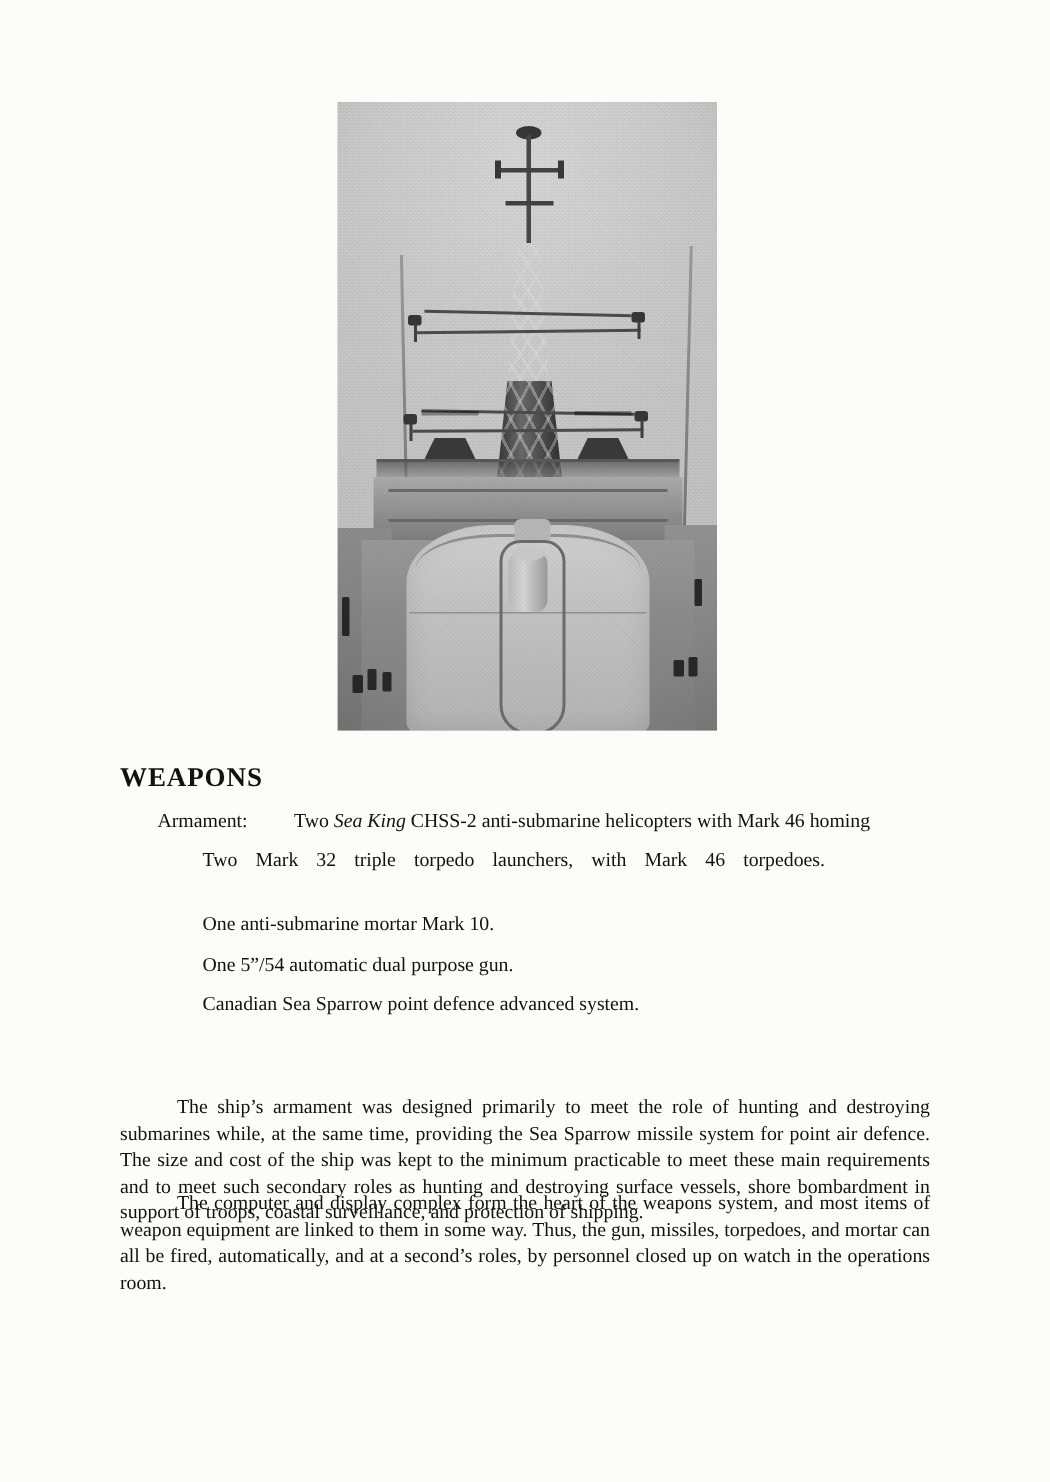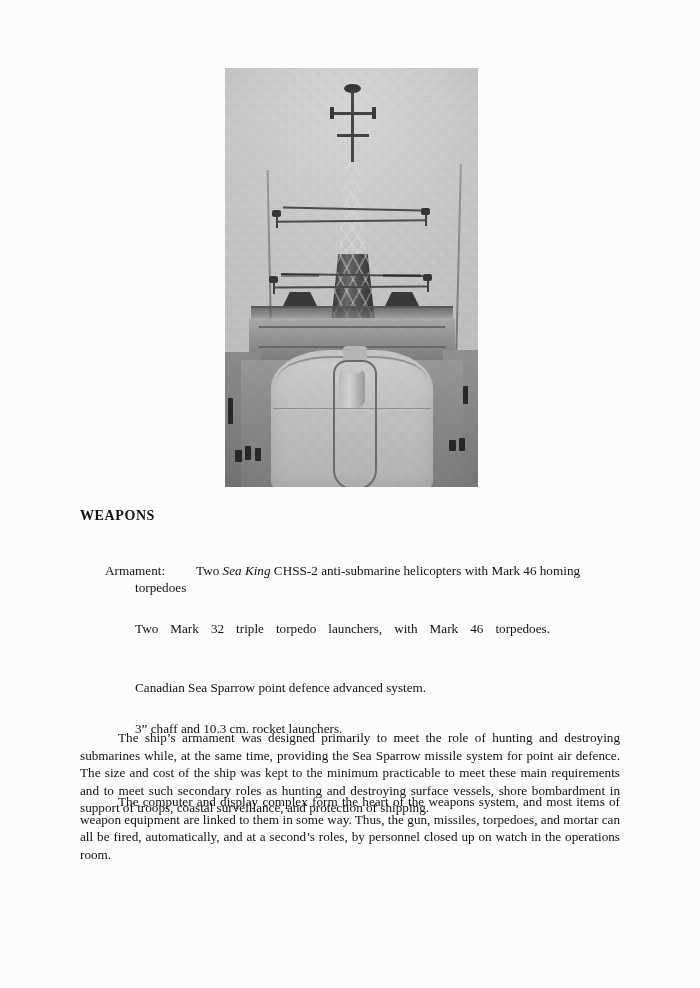--- a/index.html
+++ b/index.html
@@ -301,37 +301,36 @@
     inset: 0;
     background: radial-gradient(110% 100% at 50% 45%, rgba(0,0,0,0) 55%, rgba(0,0,0,.10) 100%);
     pointer-events: none;
   }
 
   
   .heading {
     position: absolute;
     left: 80px;
     top: 508px;
-    font-size: 14px;
+    font-size: 18px;
     font-weight: bold;
     letter-spacing: .6px;
     font-family: "Liberation Serif", "DejaVu Serif", serif;
   }
 
   .spec-block {
     position: absolute;
     left: 120px;
     top: 538px;
     width: 535px;
     font-size: 13.2px;
     line-height: 1.30;
   }
   .spec-row {
     margin-bottom: 9px;
-    margin-top: 24px;
   }
   .spec-row.tight { margin-bottom: 0; }
   .spec-first {
     text-align: justify;
     text-justify: inter-word;
     padding-left: 15px;
     text-indent: -15px;
   }
   .spec-first .label {
     display: inline-block;
@@ -443,30 +442,30 @@
       <div class="photo-vignette"></div>
     </div>
   </div>
 
   <div class="heading">WEAPONS</div>
 
   <div class="spec-block">
 
     <div class="spec-row spec-first">
       <span class="label">Armament:</span><span class="gap"></span><span>Two </span><em class="title-italic">Sea King</em><span> CHSS-2 anti-submarine helicopters with Mark 46 homing</span>
-      <div style="text-indent:0;padding-left:0;">torpedoes</div>
     </div>
 
     <div class="spec-row spec-line justified">Two Mark 32 triple torpedo launchers, with Mark 46 torpedoes.</div>
 
-
+    <div class="spec-row spec-line">One anti-submarine mortar Mark 10.</div>
+
+    <div class="spec-row spec-line">One 5”/54 automatic dual purpose gun.</div>
 
     <div class="spec-row spec-line tight">Canadian Sea Sparrow point defence advanced system.</div>
 
-    <div class="spec-row spec-line">3” chaff and 10.3 cm. rocket launchers.</div>
   </div>
 
   <p id="para-1" class="body-para">The ship’s armament was designed primarily to meet the role of hunting and destroying submarines while, at the same time, providing the Sea Sparrow missile system for point air defence. The size and cost of the ship was kept to the minimum practicable to meet these main requirements and to meet such secondary roles as hunting and destroying surface vessels, shore bombardment in support of troops, coastal surveillance, and protection of shipping.</p>
 
   <p id="para-2" class="body-para">The computer and display complex form the heart of the weapons system, and most items of weapon equipment are linked to them in some way. Thus, the gun, missiles, torpedoes, and mortar can all be fired, automatically, and at a second’s roles, by personnel closed up on watch in the operations room.</p>
 
 
 </div>
 
 </body></html>

